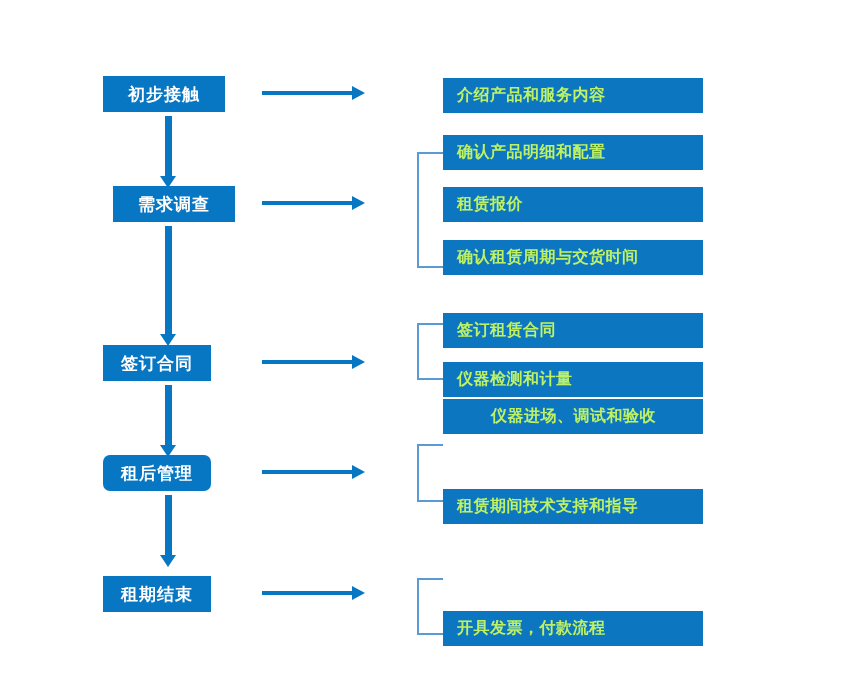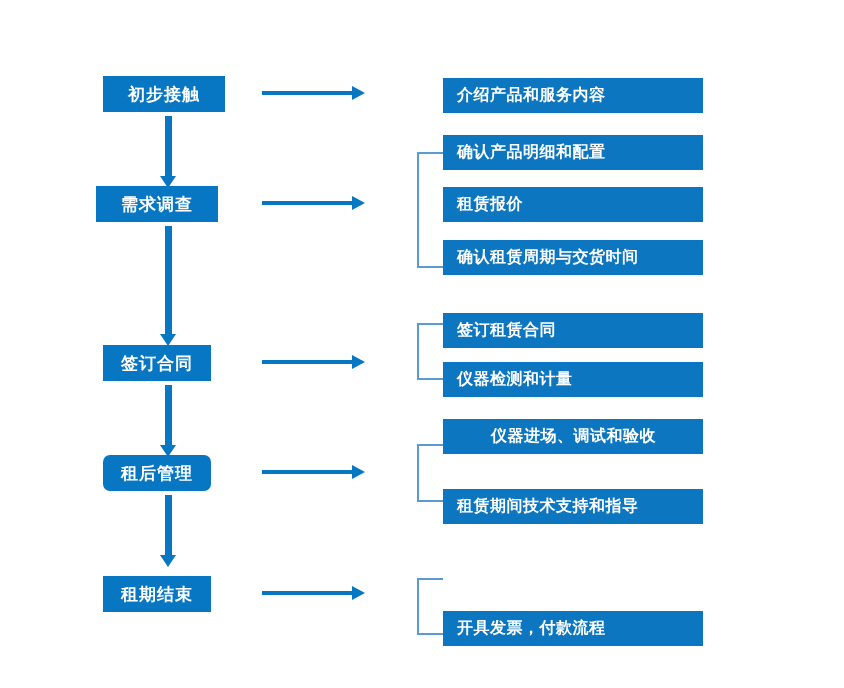--- a/index.html
+++ b/index.html
@@ -50,21 +50,21 @@
     letter-spacing: 1px;
   }
 
   
   .detail-box {
     position: absolute;
     left: 443px;
     width: 260px;
     height: 35px;
     background: #0C76C0;
-    color: #ffffff;
+    color: #bef264;
     font-size: 16px;
     font-weight: bold;
     display: flex;
     align-items: center;
     padding-left: 14px;
     box-sizing: border-box;
     letter-spacing: 0.5px;
   }
 
   
@@ -152,21 +152,21 @@
     <div class="head"></div>
   </div>
 
   <div class="detail-box" style="top:78px;">介绍产品和服务内容</div>
 
   <div class="v-arrow" style="top:116px; height:72px;">
     <div class="shaft" style="height:60px;"></div>
     <div class="head" style="top:60px;"></div>
   </div>
 
-  <div class="stage-box" style="left:96px; top:186px; width:122px;">需求调查</div>
+  <div class="stage-box" style="left:113px; top:186px; width:122px;">需求调查</div>
 
   <div class="h-arrow" style="left:262px; top:196px;">
     <div class="shaft"></div>
     <div class="head"></div>
   </div>
 
   <div class="bracket" style="top:152px; height:116px;">
     <div class="spine"></div>
     <div class="stub top"></div>
     <div class="stub bottom"></div>
@@ -208,21 +208,21 @@
     <div class="shaft"></div>
     <div class="head"></div>
   </div>
 
   <div class="bracket" style="top:444px; height:58px;">
     <div class="spine"></div>
     <div class="stub top"></div>
     <div class="stub bottom"></div>
   </div>
 
-  <div class="detail-box" style="top:419px;padding-left:48px;">仪器进场、调试和验收</div>
+  <div class="detail-box" style="top:399px;padding-left:48px;">仪器进场、调试和验收</div>
   <div class="detail-box" style="top:489px;">租赁期间技术支持和指导</div>
 
   <div class="v-arrow" style="top:495px; height:72px;">
     <div class="shaft" style="height:60px;"></div>
     <div class="head" style="top:60px;"></div>
   </div>
 
   <div class="stage-box" style="left:103px; top:576px; width:108px;">租期结束</div>
 
   <div class="h-arrow" style="left:262px; top:586px;">

